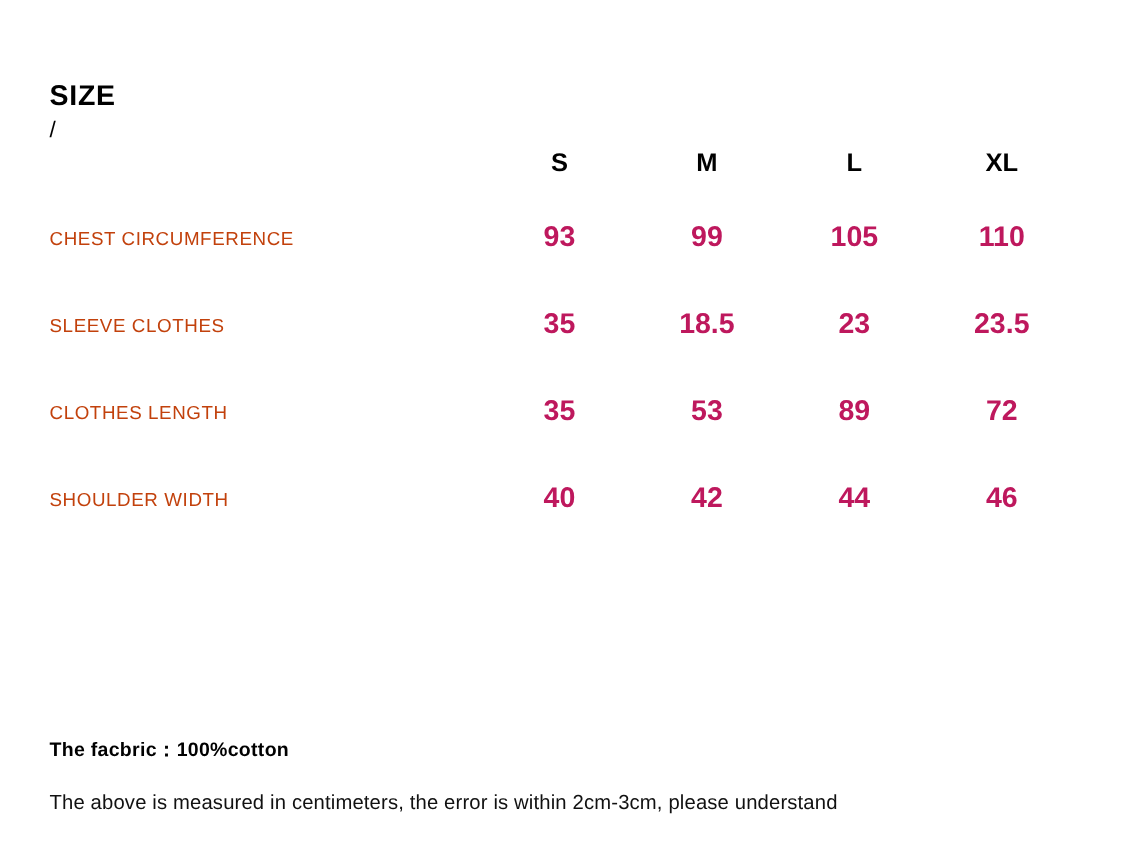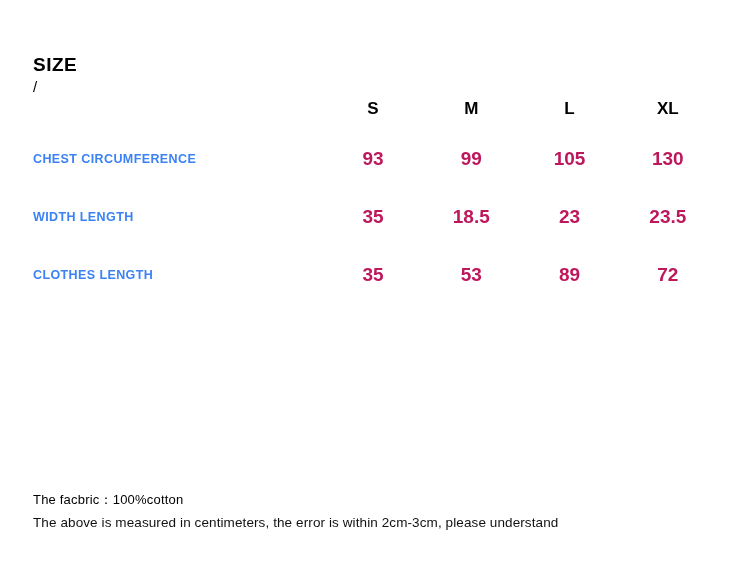--- a/index.html
+++ b/index.html
@@ -72,51 +72,51 @@
     color: #000000;
   }
 
   .data-row td {
     height: 58px;
     vertical-align: middle;
   }
   .row-label {
     text-align: left;
     font-size: 12.5px;
-    font-weight: bold;
+    font-weight: normal;
     letter-spacing: 0.4px;
-    color: #3b82f6;
+    color: #c2410c;
     padding-left: 0px;
   }
   .cell-value {
     text-align: center;
     font-size: 19px;
     font-weight: bold;
     color: #be185d;
   }
 
   .footer {
     position: absolute;
     left: 33px;
     top: 491px;
     width: 690px;
   }
   .footer-fabric {
     font-size: 13px;
-    font-weight: normal;
+    font-weight: bold;
     color: #000000;
     line-height: 18px;
     letter-spacing: 0.2px;
   }
   .footer-note {
     font-size: 13.5px;
     font-weight: normal;
     color: #111111;
     line-height: 18px;
-    margin-top: 5px;
+    margin-top: 17px;
     letter-spacing: 0.1px;
   }
 </style>
 </head>
 <body>
 
 <div class="page">
 
   <div class="title-block">
     <div class="title">SIZE</div>
@@ -139,36 +139,43 @@
         <th class="size-head">L</th>
         <th class="size-head">XL</th>
       </tr>
     </thead>
     <tbody>
       <tr class="data-row">
         <td class="row-label">CHEST CIRCUMFERENCE</td>
         <td class="cell-value">93</td>
         <td class="cell-value">99</td>
         <td class="cell-value">105</td>
-        <td class="cell-value">130</td>
+        <td class="cell-value">110</td>
       </tr>
       <tr class="data-row">
-        <td class="row-label">WIDTH LENGTH</td>
+        <td class="row-label">SLEEVE CLOTHES</td>
         <td class="cell-value">35</td>
         <td class="cell-value">18.5</td>
         <td class="cell-value">23</td>
         <td class="cell-value">23.5</td>
       </tr>
       <tr class="data-row">
         <td class="row-label">CLOTHES LENGTH</td>
         <td class="cell-value">35</td>
         <td class="cell-value">53</td>
         <td class="cell-value">89</td>
         <td class="cell-value">72</td>
       </tr>
+      <tr class="data-row">
+        <td class="row-label">SHOULDER WIDTH</td>
+        <td class="cell-value">40</td>
+        <td class="cell-value">42</td>
+        <td class="cell-value">44</td>
+        <td class="cell-value">46</td>
+      </tr>
     </tbody>
   </table>
 
   <div class="footer">
     <div class="footer-fabric">The facbric：100%cotton</div>
     <div class="footer-note">The above is measured in centimeters, the error is within 2cm-3cm, please understand</div>
   </div>
 
 </div>
 

